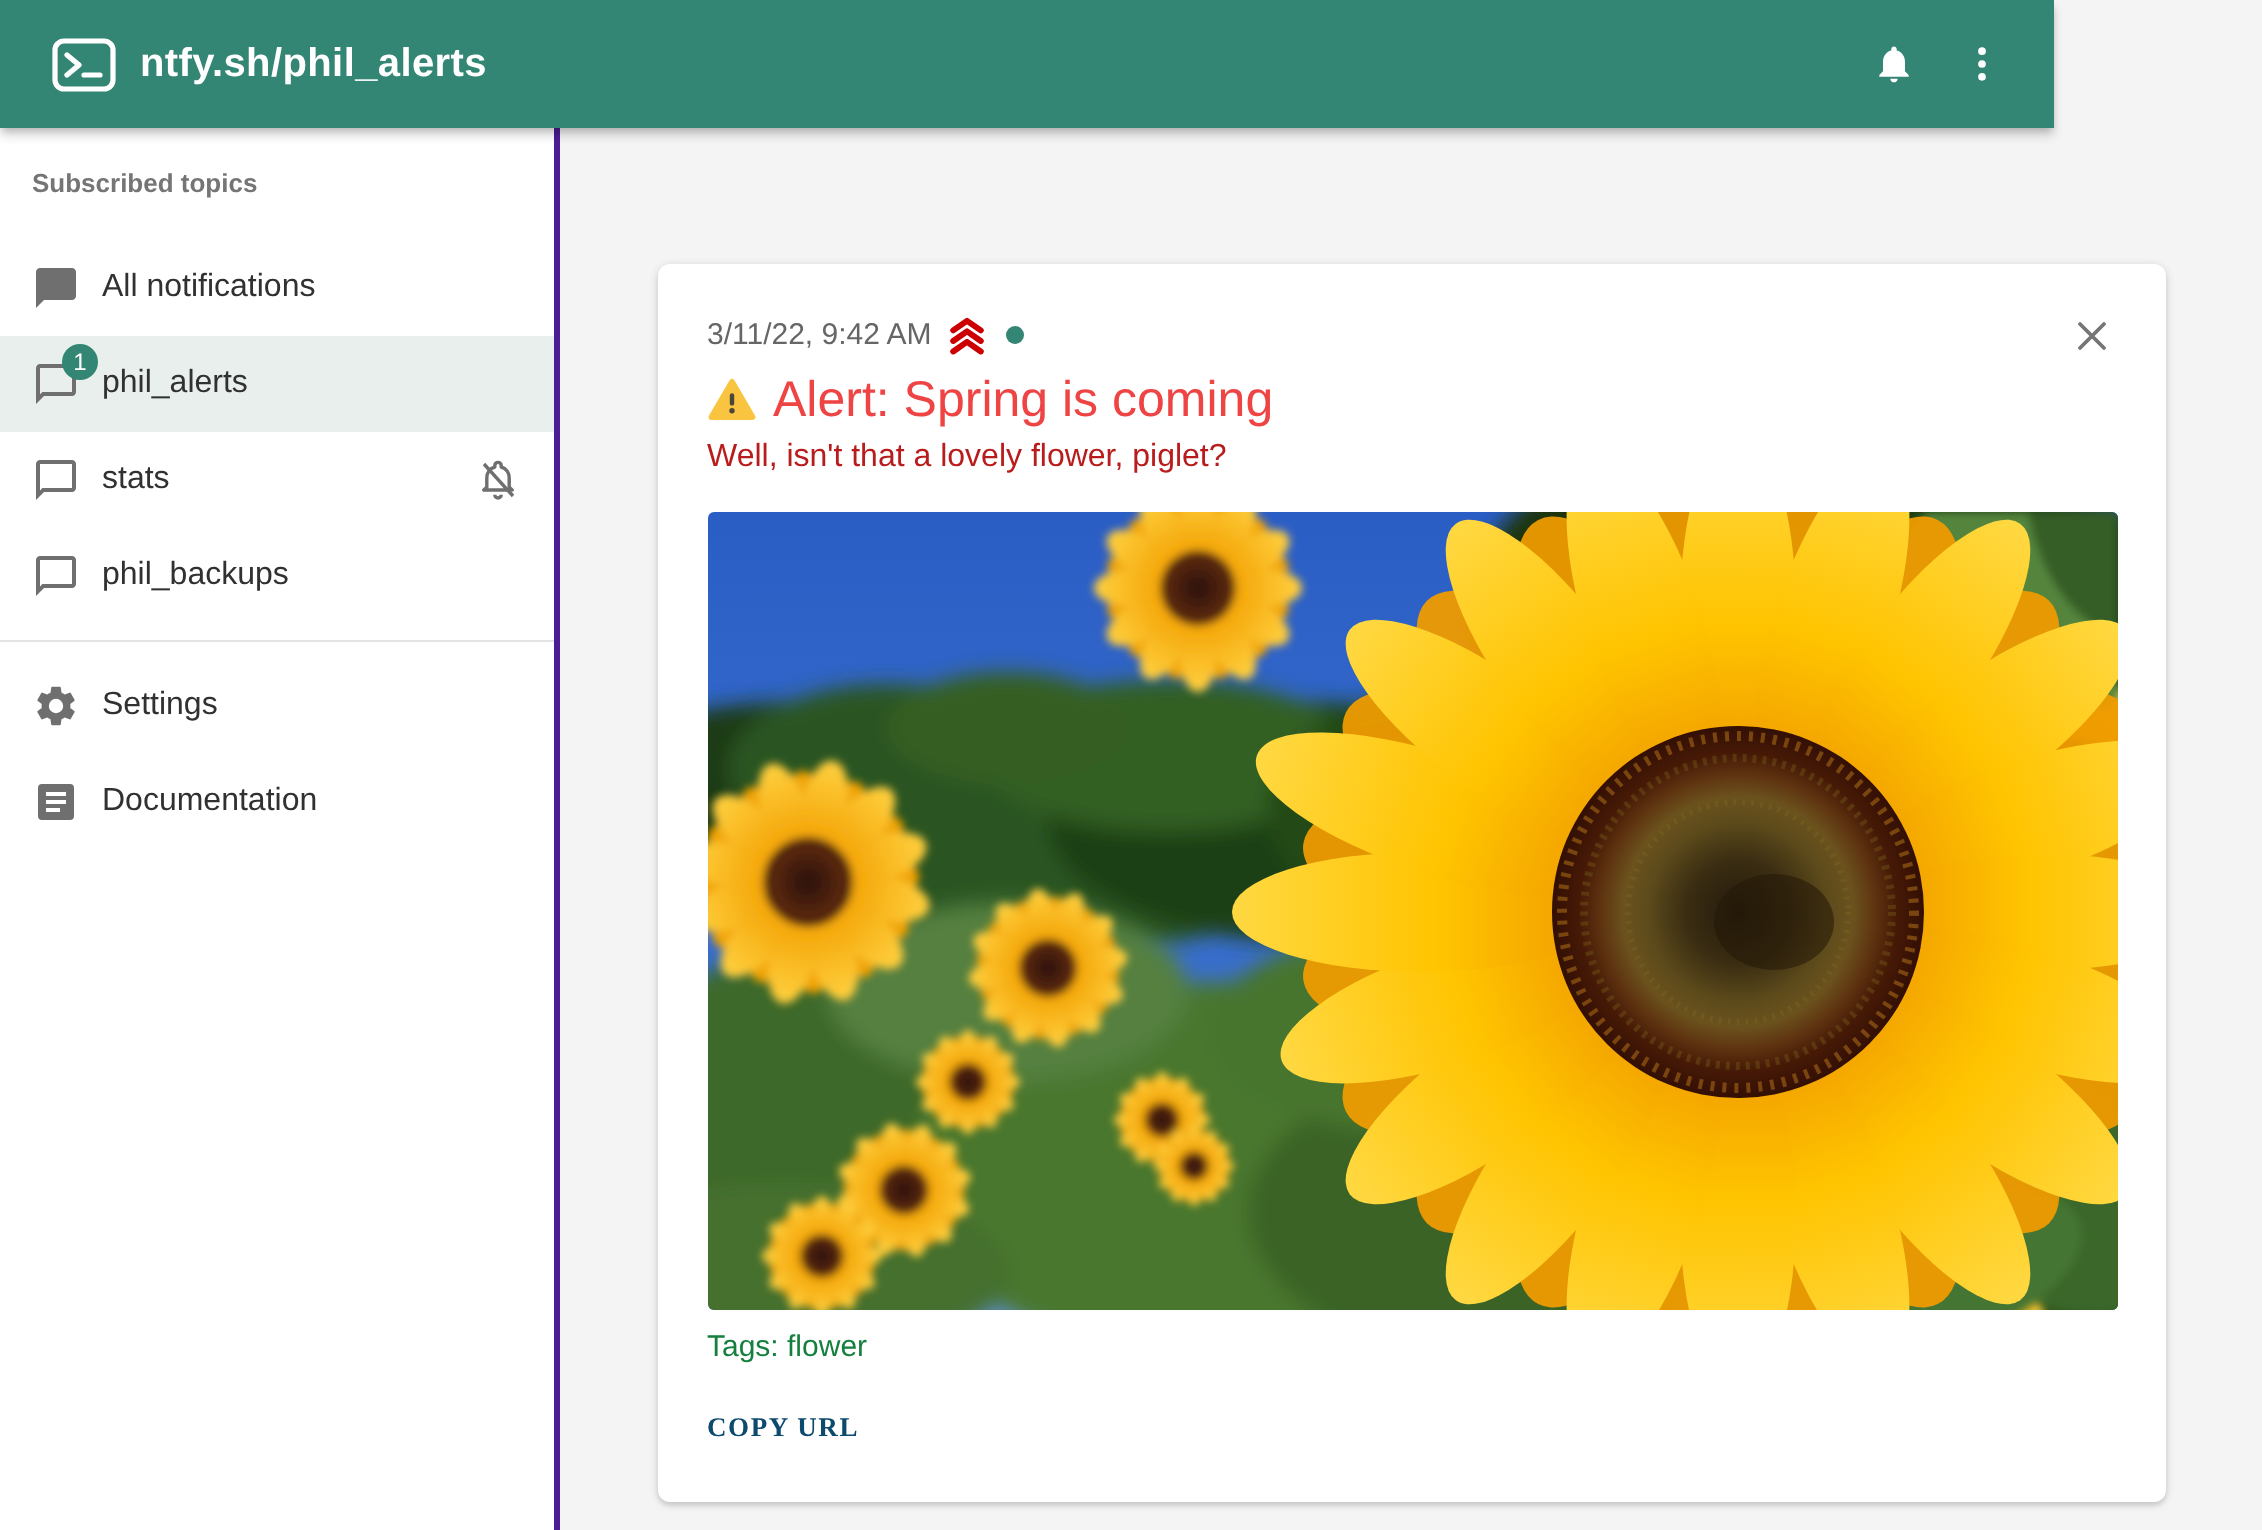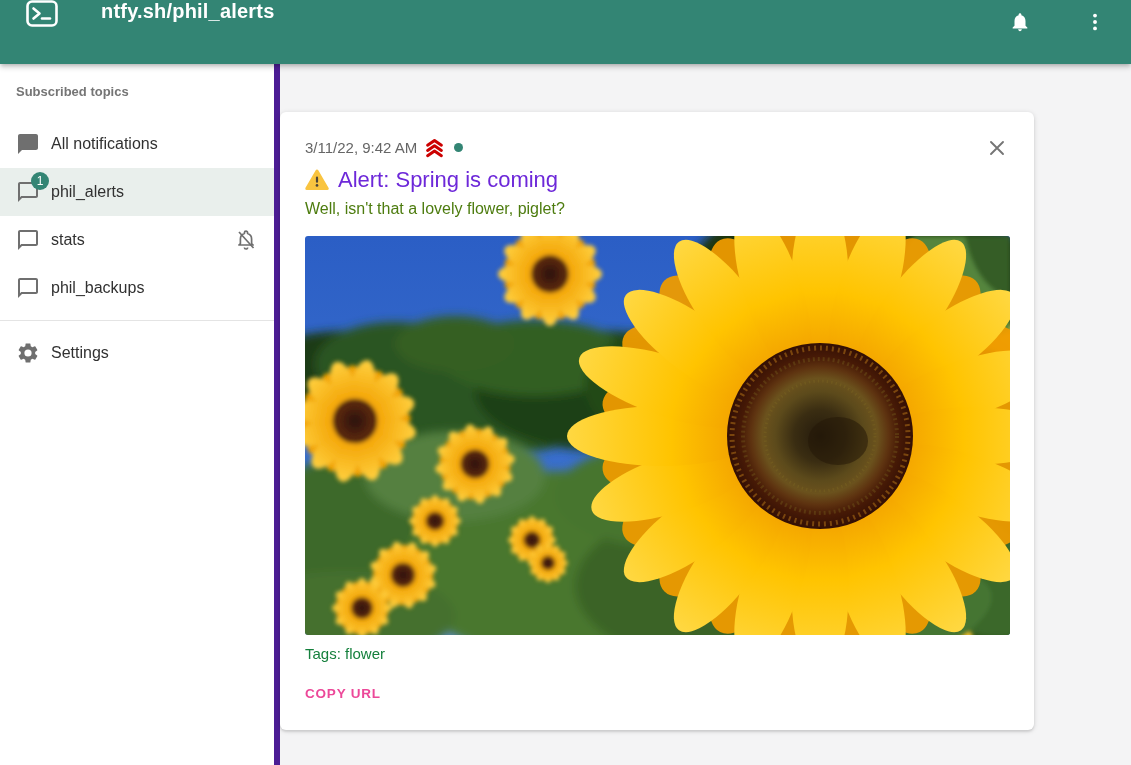--- a/index.html
+++ b/index.html
@@ -5,41 +5,40 @@
   * { box-sizing: border-box; }
   html,body { margin:0; padding:0; }
   body {
     width:1131px; height:765px; overflow:hidden;
     font-family:"Liberation Sans", sans-serif;
     background:#f4f4f5;
   }
 
   
   .appbar {
-    position:fixed; top:0; left:0; width:1131px; height:64px;
-    background:#338574; display:flex; 
+    position:fixed; top:0; left:0; width:1027px; height:64px;
+    background:#338574; display:flex; align-items:center;
     padding:0 14px 0 26px; z-index:20;
     box-shadow:0 2px 4px -1px rgba(0,0,0,.2), 0 4px 5px 0 rgba(0,0,0,.14);
-    gap:31px;
   }
   .appbar .logo { width:32px; height:27px; margin-right:12px; flex:none; }
   .appbar-title { color:#fff; font-size:20px; font-weight:700; letter-spacing:.2px; }
   .appbar-spacer { flex:1; }
   .icon-btn {
     width:44px; height:44px; border:none; background:transparent; border-radius:50%;
     display:flex; align-items:center; justify-content:center; cursor:pointer; padding:0;
   }
 
   
   .layout { display:flex; padding-top:64px; height:765px; }
 
   
   .sidebar {
     width:280px; flex:none; background:#fff; height:100%;
-    border-right:6px solid #4c1d95; padding-top:16px;
+    border-right:3px solid #4c1d95; padding-top:16px;
   }
   .section-label {
     padding:0 16px; font-size:13px; font-weight:700; color:#757575;
     height:24px; line-height:24px; margin-bottom:16px;
   }
   .nav-item {
     height:48px; display:flex; align-items:center; padding:0 16px; cursor:pointer;
     color:#313131; font-size:16px;text-align:center;
   }
   .nav-item.selected { background:#e9efec; }
@@ -47,50 +46,50 @@
   .nav-icon svg { display:block; }
   .badge {
     position:absolute; top:-8px; right:-9px; min-width:18px; height:18px;
     background:#338574; color:#fff; border-radius:9px; font-size:12px;
     display:flex; align-items:center; justify-content:center; padding:0 4px;
   }
   .trailing-icon { margin-left:auto; width:24px; height:24px; }
   .divider { height:1px; background:#e4e4e4; margin:8px 0; }
 
   
-  .main { flex:1; display:flex; justify-content:flex-start; align-items:flex-start; padding-top:48px; }
+  .main { flex:1; display:flex; justify-content:center; align-items:flex-start; padding-top:68px; }
   .card {
     width:754px; background:#fff; border-radius:6px;
     box-shadow:0 1px 5px rgba(0,0,0,.15), 0 2px 2px rgba(0,0,0,.08);
     padding:26px 24px 24px 25px; position:relative;
   }
   .card-header { display:flex; align-items:center; color:#666; font-size:15px; height:18px; }
   .priority-icon { width:23px; height:23px; margin-left:6px; }
   .new-dot { width:9px; height:9px; border-radius:50%; background:#338574; margin-left:8px; }
   .close-btn {
     position:absolute; top:23px; right:24px; width:26px; height:26px;
     border:none; background:transparent; padding:0; cursor:pointer;
     display:flex; align-items:center; justify-content:center;
   }
   .card-title {
-    margin-top:11px; font-size:22px; color:#6d28d9;
+    margin-top:11px; font-size:25px; color:#ef4444;
     display:flex; align-items:center; gap:9px; line-height:26px;
   }
   .warning-icon { width:24px; height:22px; flex:none; }
-  .card-body { margin-top:5px; font-size:16px; color:#4d7c0f; line-height:21px; }
+  .card-body { margin-top:5px; font-size:16px; color:#b91c1c; line-height:21px; }
   .attachment {
     margin-top:17px; width:705px; height:399px; border-radius:3px;
     overflow:hidden; display:block; cursor:pointer;
   }
   .attachment svg { display:block; }
   .tags { margin-top:10px; font-size:15px; color:#15803d; }
   .actions { margin-top:19px; display:flex; gap:25px; }
   .text-btn {
     border:none; background:transparent; padding:5px 0; cursor:pointer;
-    color:#ec4899; font-family:Liberation Sans, sans-serif;
+    color:#0c4a6e; font-family:Liberation Serif, serif;
     font-size:13.5px; font-weight:700; letter-spacing:.8px;
   }
 </style>
 </head>
 <body>
 
 <header class="appbar">
   <span class="logo">
     <svg viewBox="0 0 32 27" width="32" height="27">
       <rect x="1.5" y="1.5" width="29" height="24" rx="4.5" fill="none" stroke="#fff" stroke-width="2.6"></rect>
@@ -167,20 +166,28 @@
 
     <div class="nav-item">
       <span class="nav-icon">
         <svg viewBox="0 0 24 24" width="24" height="24">
           <path fill="#6f6f6f" d="M19.14 12.94c.04-.3.06-.61.06-.94 0-.32-.02-.64-.07-.94l2.03-1.58a.49.49 0 0 0 .12-.61l-1.92-3.32a.49.49 0 0 0-.59-.22l-2.39.96c-.5-.38-1.03-.7-1.62-.94l-.36-2.54a.48.48 0 0 0-.48-.41h-3.84c-.24 0-.43.17-.47.41l-.36 2.54c-.59.24-1.13.57-1.62.94l-2.39-.96a.49.49 0 0 0-.59.22L2.74 8.87c-.12.21-.08.47.12.61l2.03 1.58c-.05.3-.09.63-.09.94s.02.64.07.94l-2.03 1.58a.49.49 0 0 0-.12.61l1.92 3.32c.12.22.37.29.59.22l2.39-.96c.5.38 1.03.7 1.62.94l.36 2.54c.05.24.24.41.48.41h3.84c.24 0 .44-.17.47-.41l.36-2.54c.59-.24 1.13-.56 1.62-.94l2.39.96c.22.08.47 0 .59-.22l1.92-3.32a.49.49 0 0 0-.12-.61l-2.01-1.58zM12 15.6A3.6 3.6 0 1 1 12 8.4a3.6 3.6 0 0 1 0 7.2z"></path>
         </svg>
       </span>
       <span>Settings</span>
     </div>
 
+    <div class="nav-item">
+      <span class="nav-icon">
+        <svg viewBox="0 0 24 24" width="24" height="24">
+          <path fill="#6f6f6f" d="M19 3H5a2 2 0 0 0-2 2v14a2 2 0 0 0 2 2h14a2 2 0 0 0 2-2V5a2 2 0 0 0-2-2zm-5 14H7v-2h7v2zm3-4H7v-2h10v2zm0-4H7V7h10v2z"></path>
+        </svg>
+      </span>
+      <span>Documentation</span>
+    </div>
 
   </nav>
 
   <main class="main">
     <article class="card">
 
       <div class="card-header">
         <span>3/11/22, 9:42 AM</span>
         <span class="priority-icon">
           <svg viewBox="0 0 24 24" width="23" height="23">

